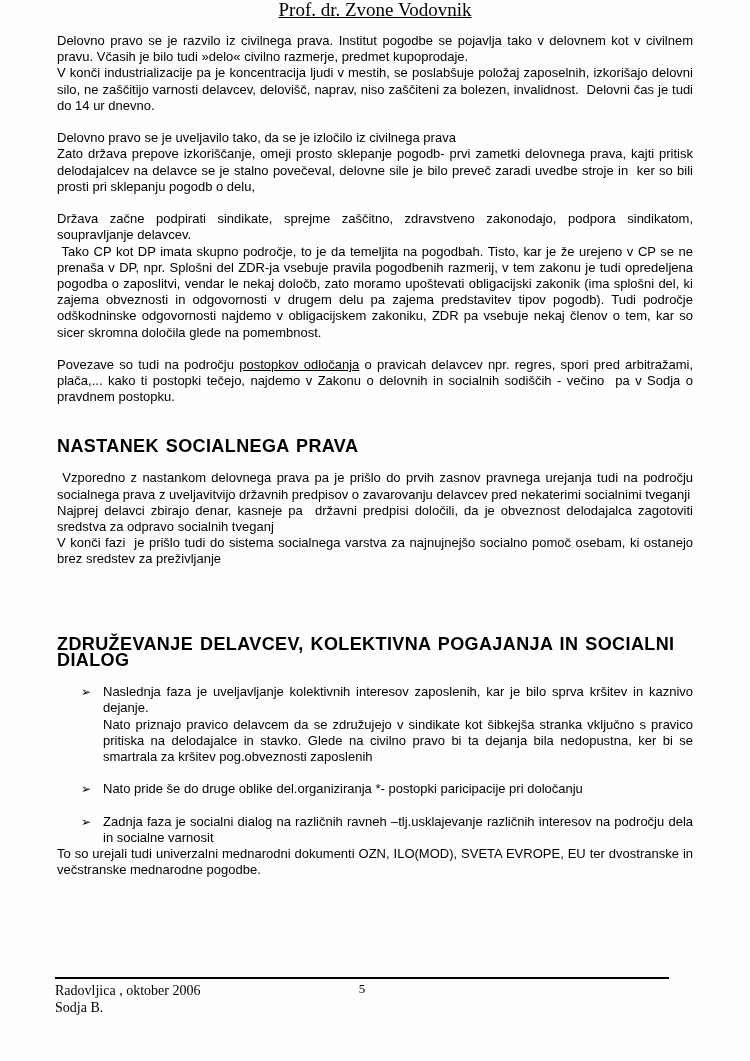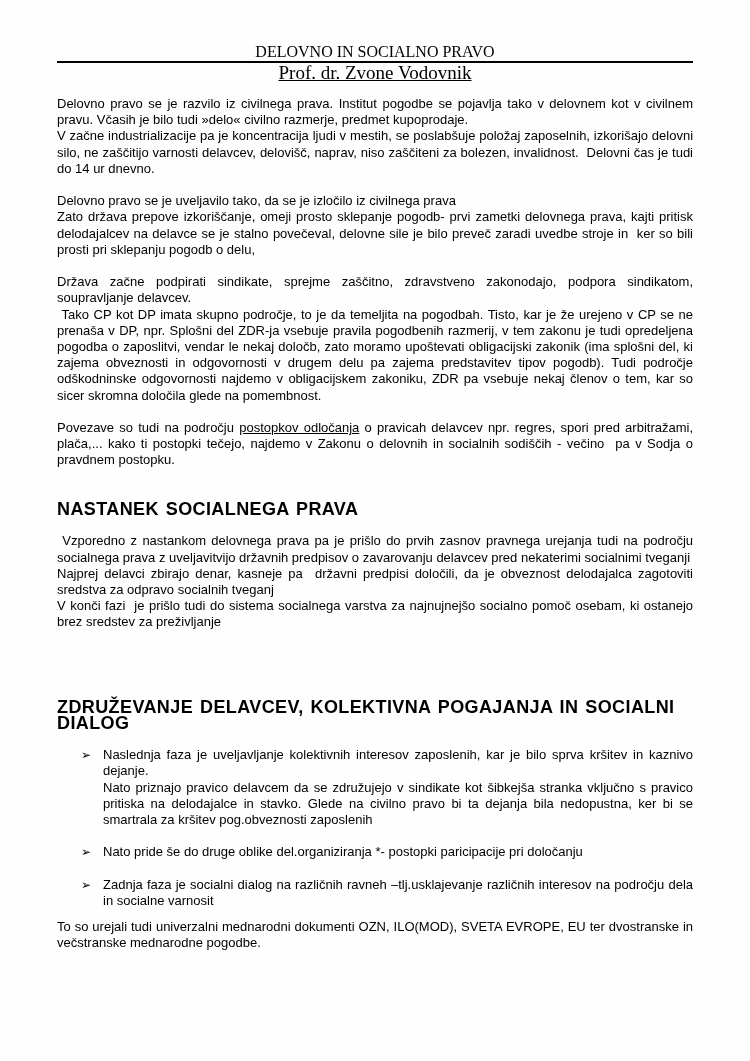--- a/index.html
+++ b/index.html
@@ -47,21 +47,21 @@
     font-size: 18px;
     font-weight: bold;
     letter-spacing: 0.4px;
     word-spacing: 1.5px;
     text-align: left;
     white-space: pre-wrap;
   }
   .sp1 { margin-top: 16.2px; }
   .sp2 { margin-top: 32.4px; }
   .sp-large { margin-top: 68px; }
-  .sp-small { margin-top: 10px; }
+  .sp-small { }
   .b { font-weight: normal; }
   .u { text-decoration: underline; margin-top: 16px; }
   
   .bullet-item { display: flex; }
   .bullet-glyph {
     flex: 0 0 22px;
     width: 22px;
     margin-left: 24px;
     font-size: 12px;
     line-height: 16.2px;
@@ -94,27 +94,26 @@
     font-size: 14px;
     line-height: 17px;
   }
 </style>
 </head>
 <body>
 
 <div class="page">
 
   <div class="doc-header">
-    <div class="doc-title">DELOVNO IN SOCIALNO PRAVO</div>
     <div class="doc-subtitle">Prof. dr. Zvone Vodovnik</div>
   </div>
 
   <div class="doc-body">
     <p class="para"><span>Delovno pravo se je razvilo </span><span class="b">iz civilnega prava</span><span>. Institut pogodbe se pojavlja tako </span><span class="b">v delovnem kot v civilnem pravu</span><span>. Včasih je bilo tudi »delo« civilno razmerje, predmet kupoprodaje.</span></p>
-    <p class="para"><span class="b">V začne industrializacije</span><span> pa je koncentracija ljudi v mestih, se poslabšuje položaj zaposelnih, </span><span class="b">izkorišajo delovni silo, ne zaščitijo varnosti delavcev, delovišč, naprav, niso zaščiteni za bolezen, invalidnost.</span><span>  Delovni čas je tudi do 14 ur dnevno.</span></p>
+    <p class="para"><span class="b">V konči industrializacije</span><span> pa je koncentracija ljudi v mestih, se poslabšuje položaj zaposelnih, </span><span class="b">izkorišajo delovni silo, ne zaščitijo varnosti delavcev, delovišč, naprav, niso zaščiteni za bolezen, invalidnost.</span><span>  Delovni čas je tudi do 14 ur dnevno.</span></p>
     <p class="para sp1"><span class="b">Delovno pravo se je uveljavilo tako, da se je izločilo iz civilnega prava</span></p>
 
     <p class="para"><span class="b">Zato država prepove izkoriščanje</span><span>, </span><span class="b">omeji prosto sklepanje pogodb- prvi zametki delovnega prava</span><span>, kajti pritisk delodajalcev na delavce se je stalno povečeval, delovne sile je bilo preveč zaradi uvedbe stroje in  ker so bili prosti pri sklepanju pogodb o delu,</span></p>
 
     <p class="para sp1"><span class="b">Država začne podpirati sindikate, sprejme zaščitno, zdravstveno zakonodajo, podpora sindikatom, soupravljanje delavcev.</span></p>
     <p class="para"><span> Tako CP kot DP imata </span><span class="b">skupno področje, to je da temeljita na pogodbah</span><span>. Tisto, kar je že urejeno v CP se ne prenaša v DP, npr. Splošni del ZDR-ja vsebuje pravila pogodbenih razmerij, v tem zakonu je tudi opredeljena </span><span class="b">pogodba o zaposlitvi, vendar le nekaj določb,</span><span> zato moramo </span><span class="b">upoštevati obligacijski zakonik (ima splošni del, ki zajema obveznosti in odgovornosti v drugem delu pa zajema predstavitev tipov pogodb).</span><span> Tudi </span><span class="b">področje odškodninske odgovornosti najdemo v obligacijskem zakoniku,</span><span> ZDR pa vsebuje nekaj členov o tem, kar so sicer skromna določila glede na pomembnost.</span></p>
 
     <p class="para sp1"><span>Povezave so tudi na področju </span><span class="b u">postopkov odločanja</span><span class="b"> o pravicah delavcev npr. regres, spori pred arbitražami, plača,... kako ti postopki tečejo, najdemo v Zakonu o delovnih in socialnih sodiščih - večino  pa v Sodja o pravdnem postopku.</span></p>
 
     <h2 class="heading sp2">NASTANEK SOCIALNEGA PRAVA</h2>
@@ -143,14 +142,21 @@
     <div class="bullet-item sp1">
       <span class="bullet-glyph">➢</span>
       <div class="bullet-body">
         <p class="para"><span class="b">Zadnja faza je socialni dialog na različnih ravneh –tlj.usklajevanje različnih interesov na področju dela in socialne varnosit</span></p>
       </div>
     </div>
 
     <p class="para sp-small"><span class="b">To so urejali tudi univerzalni mednarodni dokumenti OZN, ILO(MOD), SVETA EVROPE, EU ter dvostranske in večstranske mednarodne pogodbe.</span></p>
   </div>
 
+  <div class="doc-footer">
+    <div class="footer-row">
+      <span>Radovljica , oktober 2006</span>
+      <span class="page-number">5</span>
+    </div>
+    <div class="footer-author">Sodja  B.</div>
+  </div>
 
 </div>
 
 </body></html>

